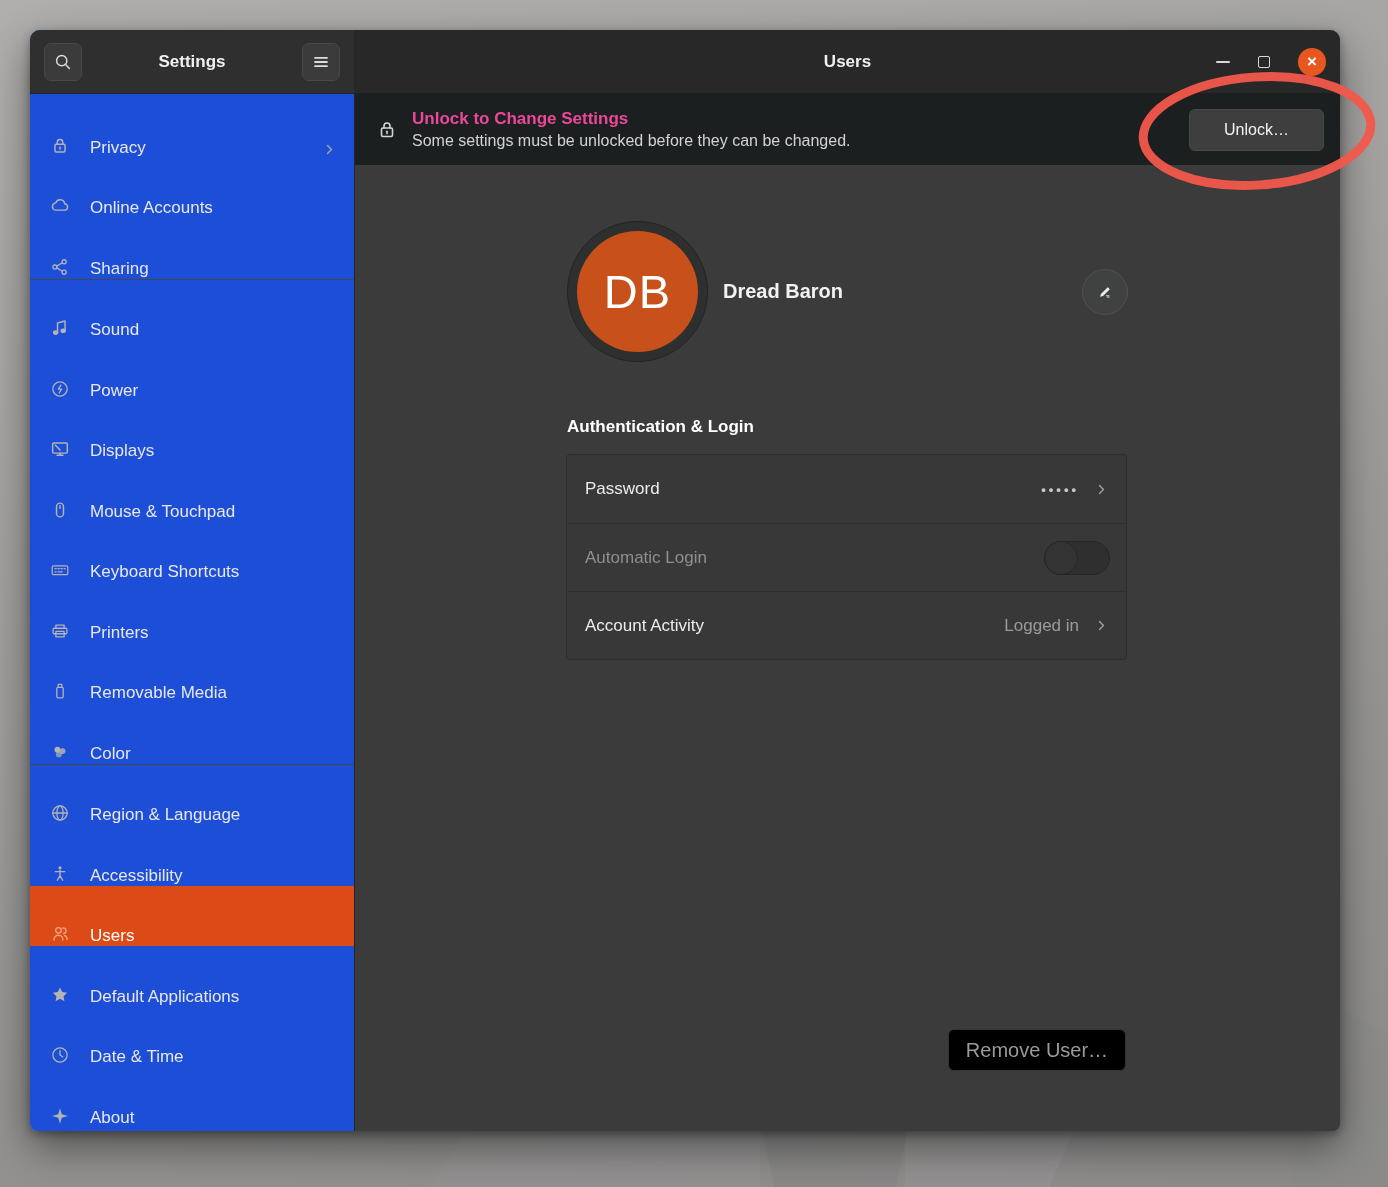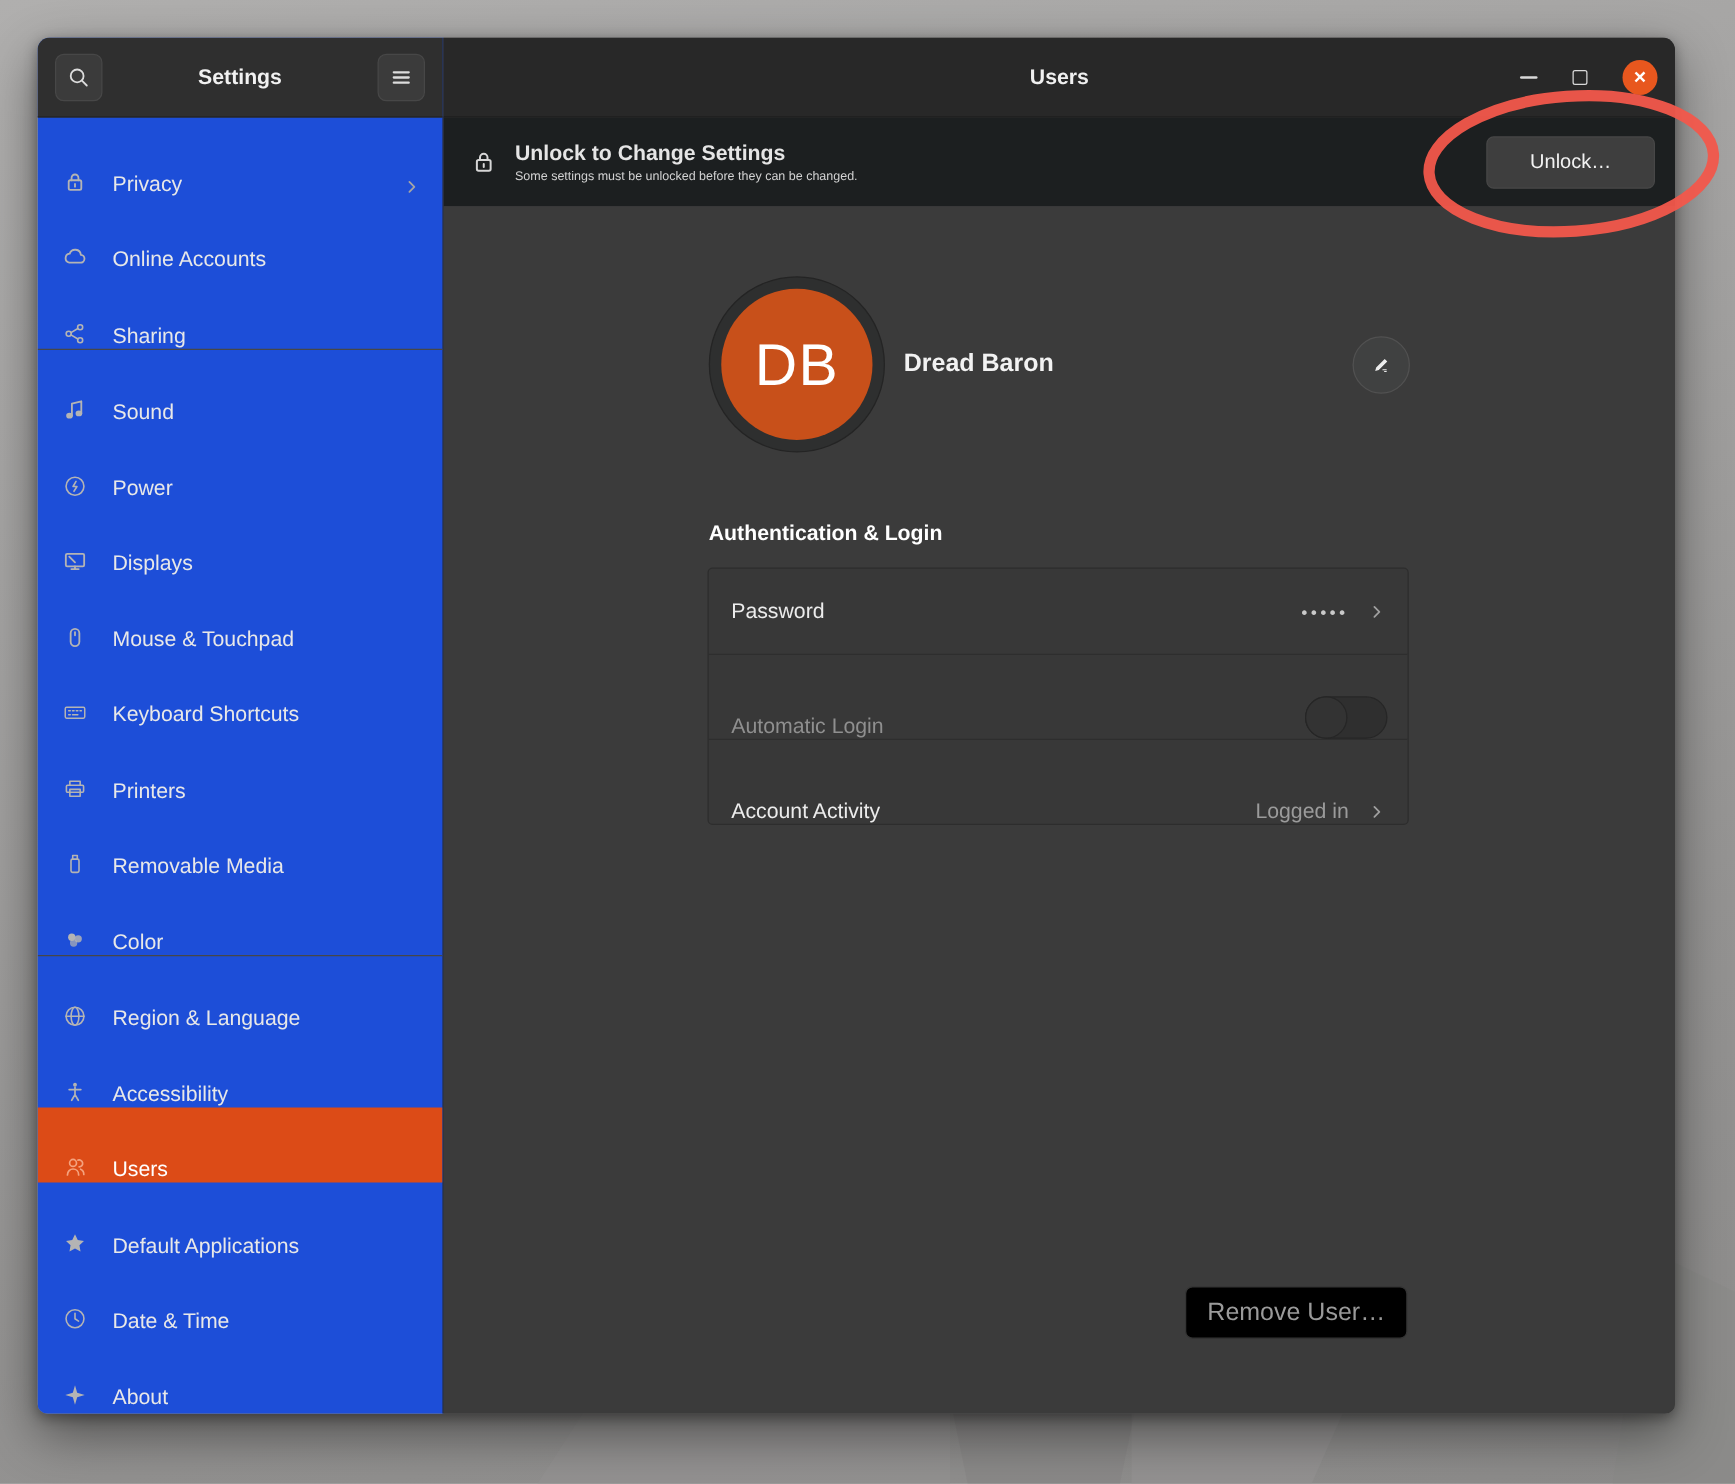--- a/index.html
+++ b/index.html
@@ -59,22 +59,22 @@
   .wc-min { width:14px; height:2px; background:#d9d9d9; border-radius:1px; cursor:pointer; }
   .wc-max { width:12px; height:12px; border:1.5px solid #d9d9d9; border-radius:2px; cursor:pointer; }
   .wc-close { width:28px; height:28px; border-radius:50%; background:#E8571E; color:#ffffff;
     display:flex; align-items:center; justify-content:center; font-size:17px; font-weight:bold;
     line-height:1; cursor:pointer; }
 
   
   .banner { height:71px; background:#1c1f20; display:flex; align-items:center;
     padding:0 16px 0 20px; flex:0 0 auto; }
   .banner-lock { color:#d6d6d6; margin-right:13px; display:flex; }
-  .banner-text .t1 { color:#e5e5e5; font-weight:bold; font-size:17px; }
-  .banner-text .t2 { color:#d2d2d2; font-size:10px; margin-top:3px; }
+  .banner-text .t1 { color:#ec4899; font-weight:bold; font-size:17px; }
+  .banner-text .t2 { color:#d2d2d2; font-size:16px; margin-top:3px; }
   .unlock-btn { margin-left:auto; width:135px; height:42px; background:#3e3e3e;
     border:1px solid #474747; border-radius:6px; color:#f2f2f2; font-size:16px;
     font-family:inherit; cursor:pointer; }
 
   
   .page { flex:1; position:relative; background:#3b3b3b; }
 
   .user-row { position:absolute; left:212px; top:56px; width:561px; height:141px;
     display:flex; align-items:center; }
   .avatar-ring { width:141px; height:141px; border-radius:50%; background:#2e2f2f;
@@ -88,21 +88,21 @@
     background:#404141; border:1px solid #515151; display:flex; align-items:center;
     justify-content:center; color:#ececec; cursor:pointer; }
 
   .auth-heading { position:absolute; left:212px; top:252px; color:#ffffff;
     font-weight:bold; font-size:17px; }
 
   .card { position:absolute; left:211px; top:289px; width:561px;
     background:#383838; border:1px solid #2d2d2d; border-radius:4px; }
   .card-row { height:68px; display:flex; align-items:center; padding:0 16px 0 18px;
     font-size:17px; color:#ececec; cursor:pointer; }
-  .card-row + .card-row { border-top:1px solid #2e2e2e;align-items:flex-end; }
+  .card-row + .card-row { border-top:1px solid #2e2e2e; }
   .row-label { white-space:nowrap; }
   .row-label.dim { color:#8f8f8f; }
   .row-right { margin-left:auto; display:flex; align-items:center; gap:14px; }
   .pw-dots { color:#c9c9c9; font-size:13px; font-weight:bold; letter-spacing:3px; }
   .row-value { color:#9b9b9b; font-size:17px; }
   .row-chevron { color:#9f9f9f; display:flex; }
 
   .toggle { width:66px; height:34px; border-radius:17px; background:#2f2f2f;
     border:1px solid #262626; position:relative; cursor:pointer; }
   .toggle .knob { position:absolute; left:-1px; top:-1px; width:34px; height:34px;

